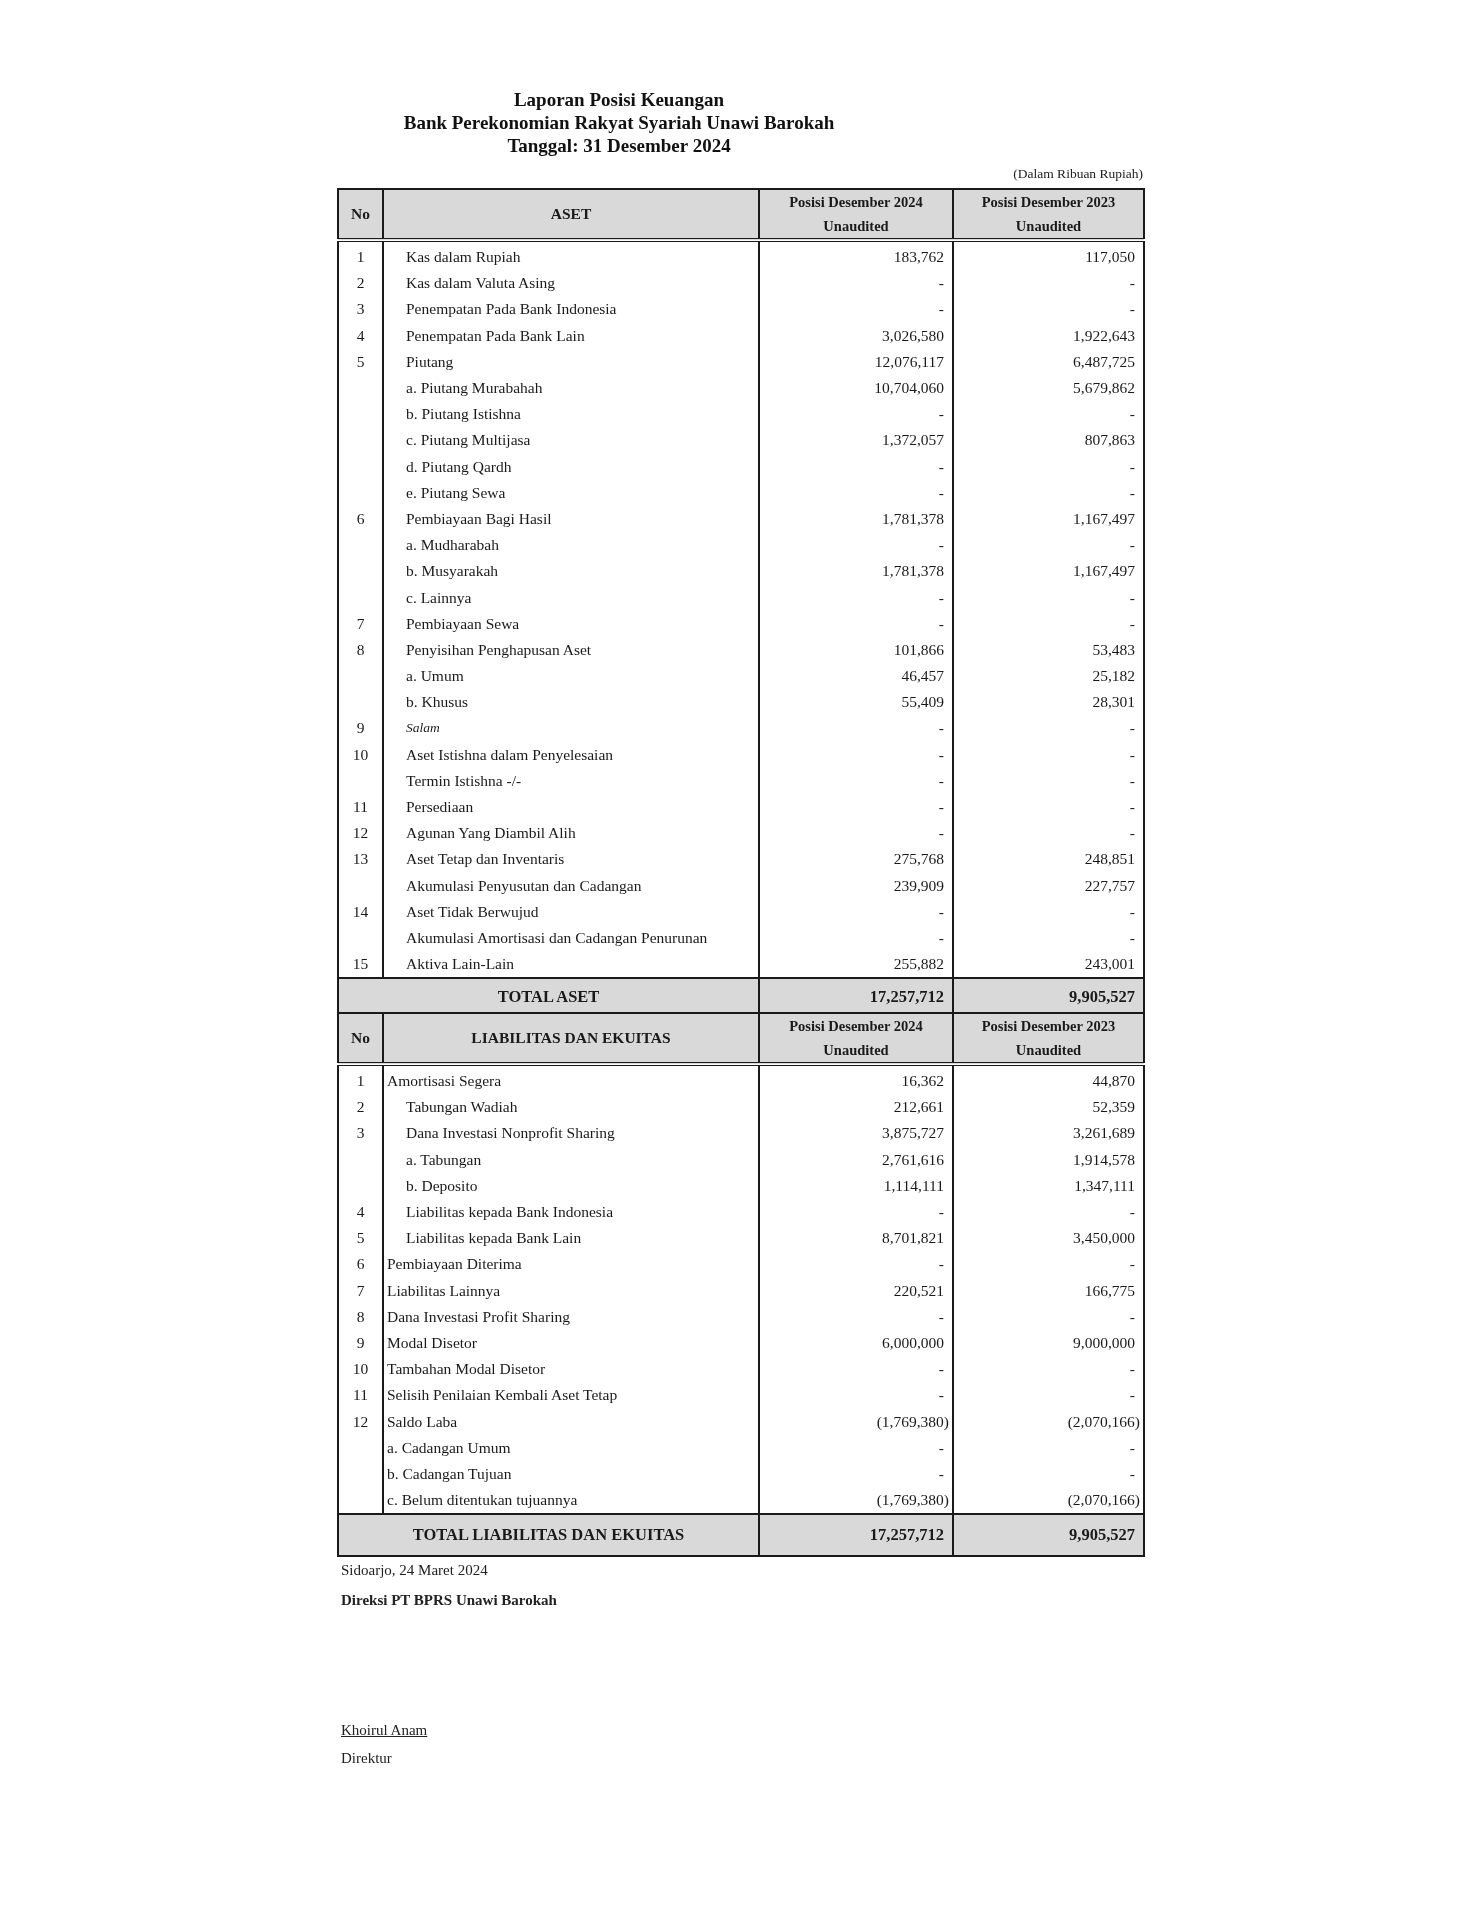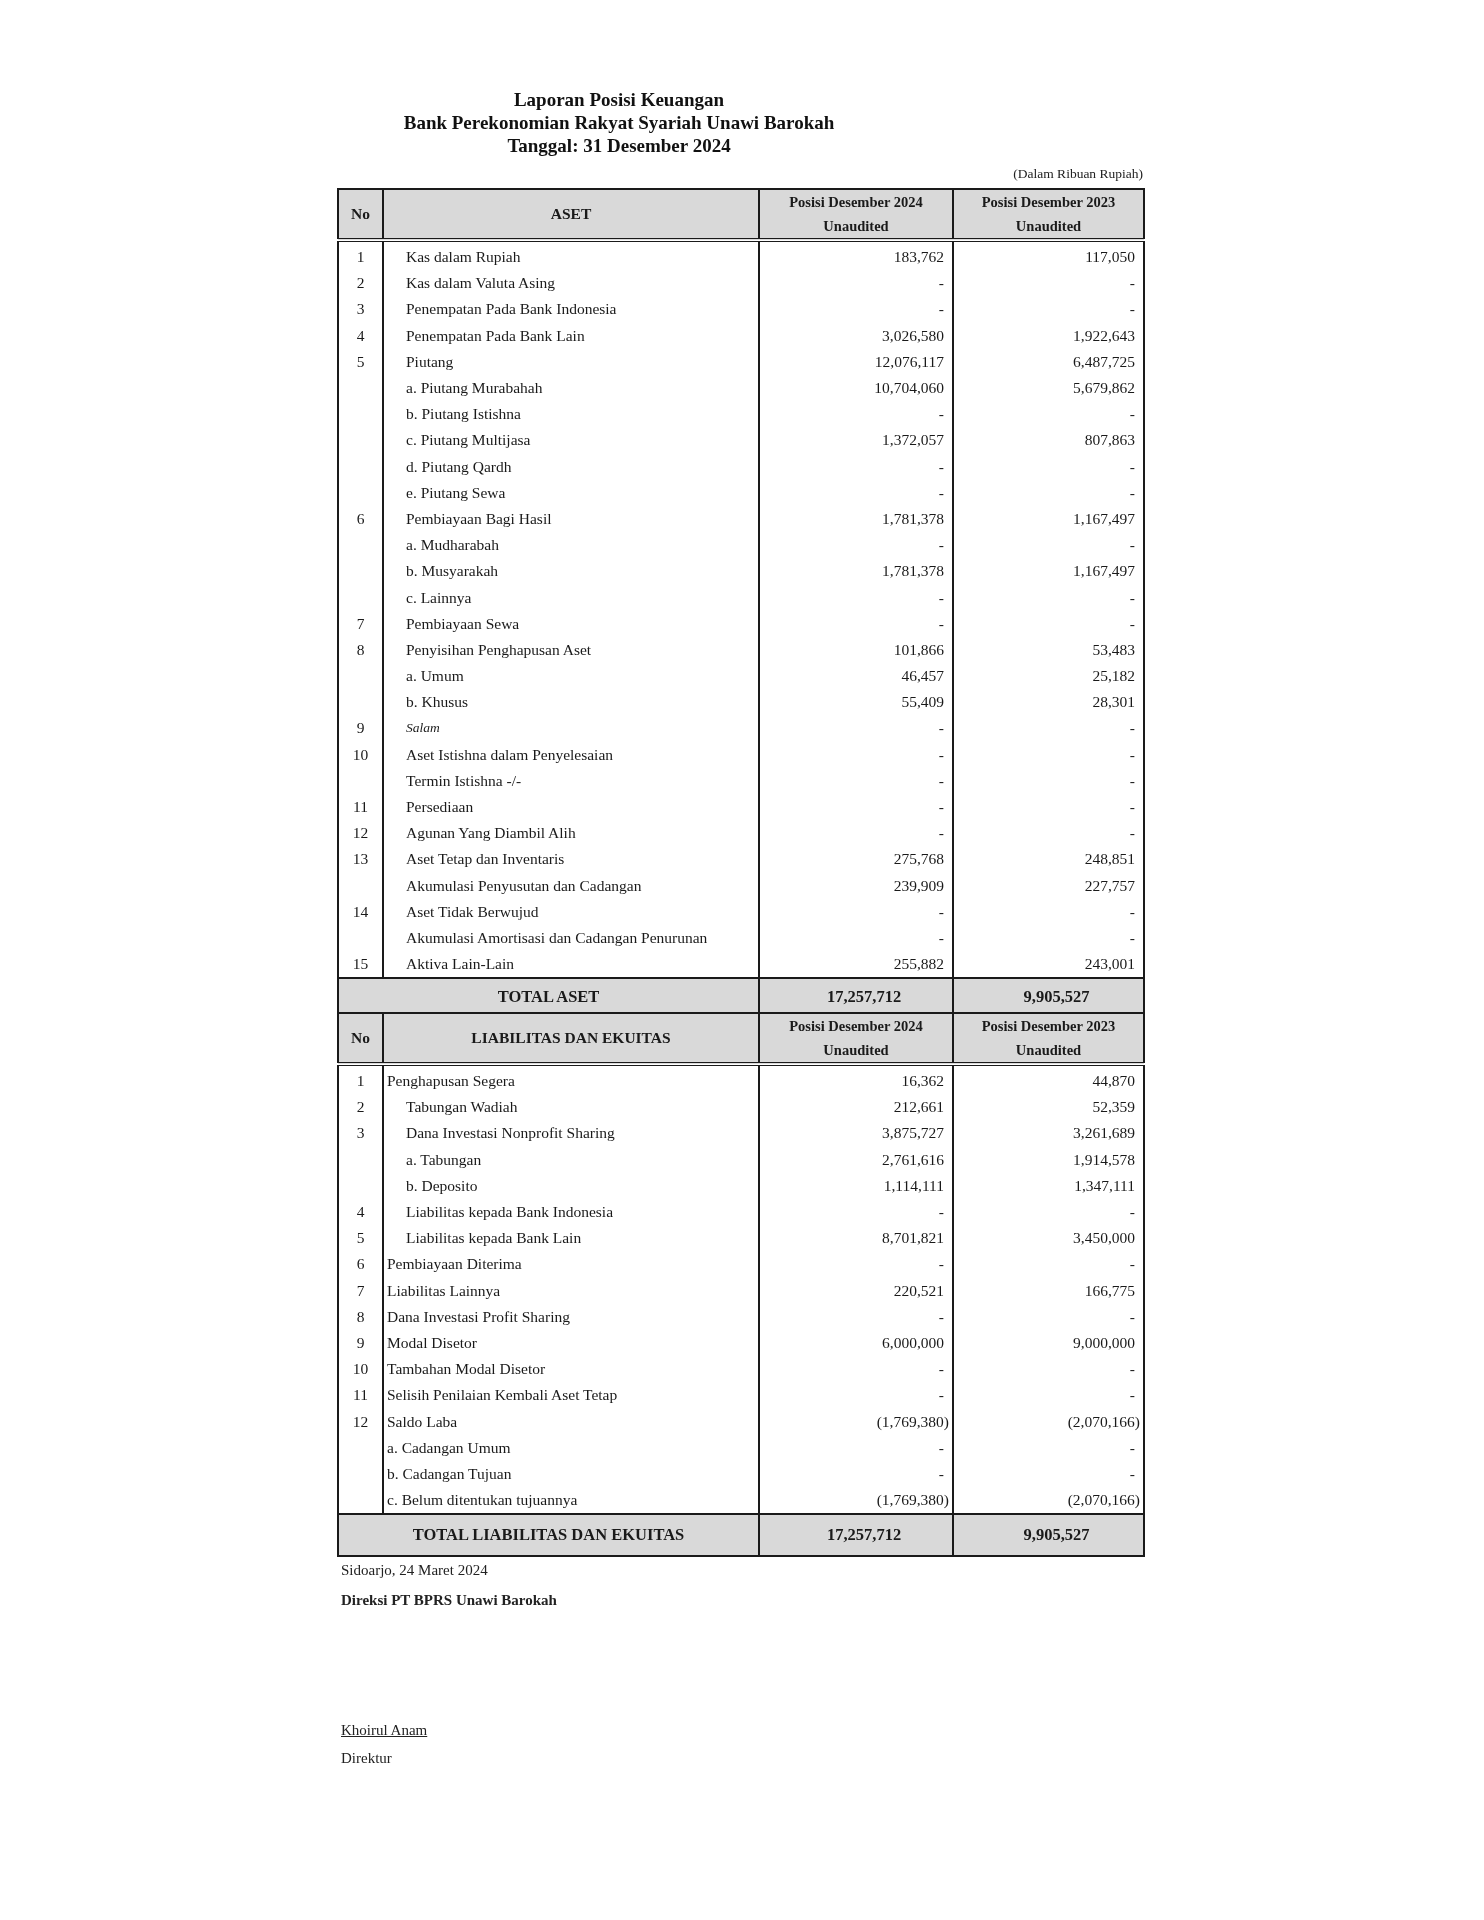--- a/index.html
+++ b/index.html
@@ -28,21 +28,21 @@
   tr.row td.no { text-align: center; border-left: 2px solid #1a1a1a; border-right: 2px solid #1a1a1a; }
   tr.row td.lbl { padding-left: 22px; border-right: 2px solid #1a1a1a; }
   tr.row td.lbl.tight { padding-left: 3px; }
   tr.row td.lbl.it { font-style: italic; font-size: 13.5px; }
   tr.row td.val { text-align: right; padding-right: 8px; border-right: 2px solid #1a1a1a; }
   tr.row td.val.neg { padding-right: 3px; margin-top: 23px; }
   tr.first td { padding-top: 2px; }
   tr.total td { background: #d9d9d9; font-weight: bold; font-size: 16.5px; border: 2px solid #1a1a1a;
                 height: 36px; padding: 0; }
   tr.total td.tlabel { text-align: center; }
-  tr.total td.tval { text-align: center; padding-right: 8px; padding-left: 24px; }
+  tr.total td.tval { text-align: right; padding-right: 8px; padding-left: 24px; }
   #table-liab tr.total td { height: 40px; }
   .footer { position: absolute; left: 341px; font-size: 15px; color: #222; }
   #footer-place { top: 1562px; }
   #footer-board { top: 1592px; font-weight: bold; }
   #footer-name { top: 1722px; text-decoration: underline; }
   #footer-role { top: 1750px; }
 </style>
 </head>
 <body>
 
@@ -270,21 +270,21 @@
       </th>
       <th>
         <span class="yr">Posisi Desember 2023</span>
         <span class="aud">Unaudited</span>
       </th>
     </tr>
   </thead>
   <tbody id="liabilities-body">
       <tr class="row first">
         <td class="no">1</td>
-        <td class="lbl tight">Penghapusan Segera</td>
+        <td class="lbl tight">Amortisasi Segera</td>
         <td class="val">16,362</td>
         <td class="val">44,870</td>
       </tr>
       <tr class="row">
         <td class="no">2</td>
         <td class="lbl">Tabungan Wadiah</td>
         <td class="val">212,661</td>
         <td class="val">52,359</td>
       </tr>
       <tr class="row">

